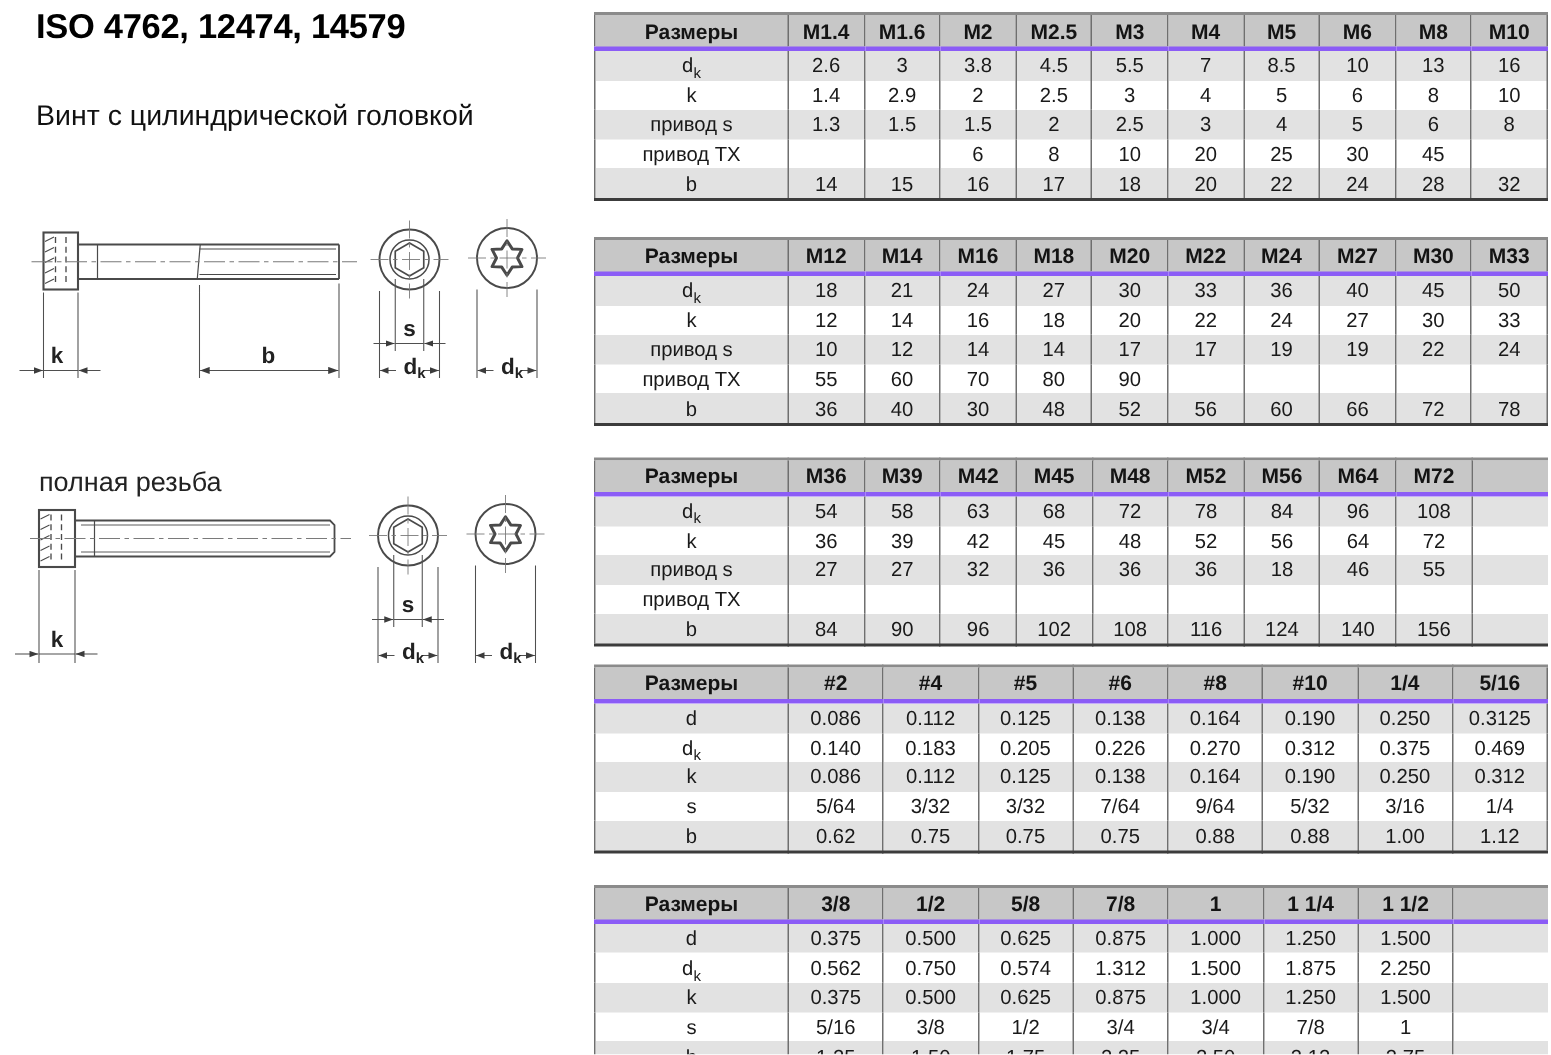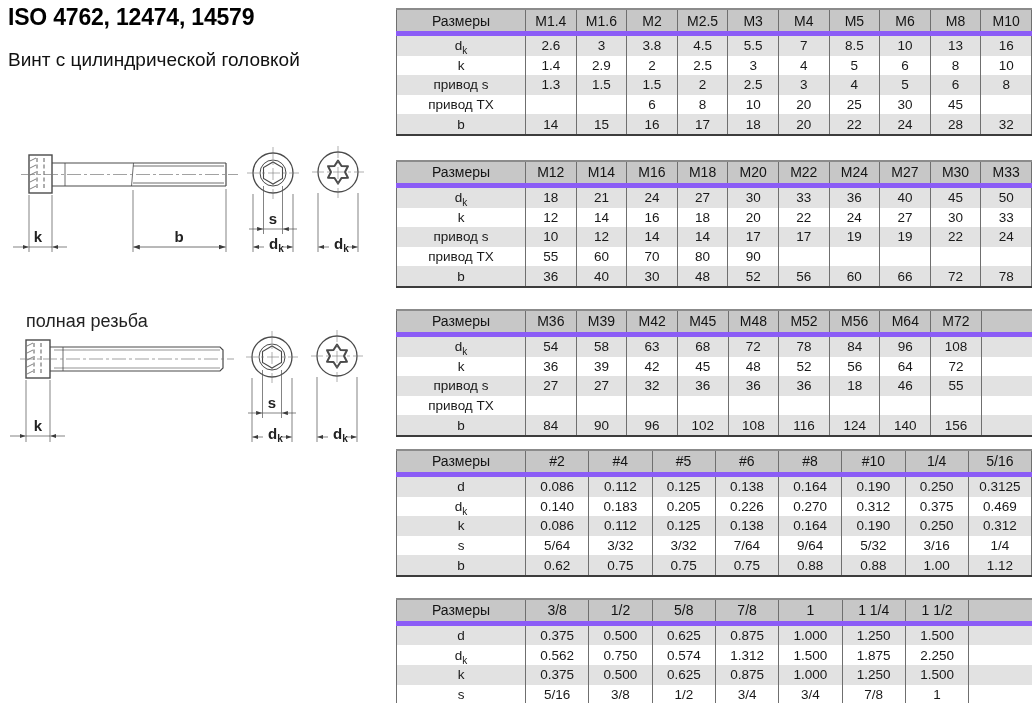--- a/index.html
+++ b/index.html
@@ -1,38 +1,38 @@
 <!DOCTYPE html>
 <html><head>
 <meta charset="utf-8">
 <style>
   html,body{margin:0;padding:0;background:#fff;}
   .page{position:relative;width:1034px;height:703px;background:#fff;overflow:hidden;
         font-family:"Liberation Sans",sans-serif;color:#1a1a1a;}
   
-  .title-block{position:absolute;left:8px;top:2px;}
+  .title-block{position:absolute;left:24px;top:2px;}
   .title-line{font-size:23px;font-weight:700;line-height:31px;color:#000;letter-spacing:-0.2px;}
-  .subtitle{font-size:19px;font-weight:400;margin-top:16px;color:#111;}
+  .subtitle{font-size:19px;font-weight:400;margin-top:34px;color:#111;}
   .full-thread-caption{position:absolute;left:26px;top:311px;font-size:18px;color:#222;}
   
   .drawing{position:absolute;left:8px;}
   .drawing.d1{top:142px;}
   .drawing.d2{top:330px;}
   .dim-label{font-family:"Liberation Sans",sans-serif;font-size:15px;font-weight:700;fill:#222;}
   .dim-label .sub{font-size:10px;}
   
   .tables{position:absolute;left:396px;top:0;width:636px;}
   table{width:100%;border-collapse:collapse;table-layout:fixed;font-size:13.5px;color:#191919;
         border:1px solid #555;border-top:2px solid #8b8b8b;border-bottom:2px solid #3c3c3c;}
   table.t0{margin-top:8px;} table.t1{margin-top:24px;} table.t2{margin-top:21px;}
   table.t3{margin-top:12px;} table.t4{margin-top:21px;}
   th,td{padding:0;text-align:center;white-space:nowrap;overflow:hidden;
         border-left:1px solid #6f6f6f;border-right:1px solid #6f6f6f;}
-  thead th{background:#c7c7c7;font-weight:400;font-size:14px;height:21px;
-           border-bottom:5px solid #8b5cf6;color:#141414;margin-left:47px;}
+  thead th{background:#c7c7c7;font-weight:700;font-size:14px;height:21px;
+           border-bottom:3px solid #8b5cf6;color:#141414;margin-left:47px;}
   tbody td{height:19.6px;}
   tr.stripe td{background:#e2e2e2;}
   th.row-label-col{width:128px;}
   td.row-label-col{font-weight:400;}
   sub{font-size:10px;line-height:0;}
   table.has-ghost{border-right:none;}
   .ghost{border-right:none;}
 </style>
 </head>
 <body>

